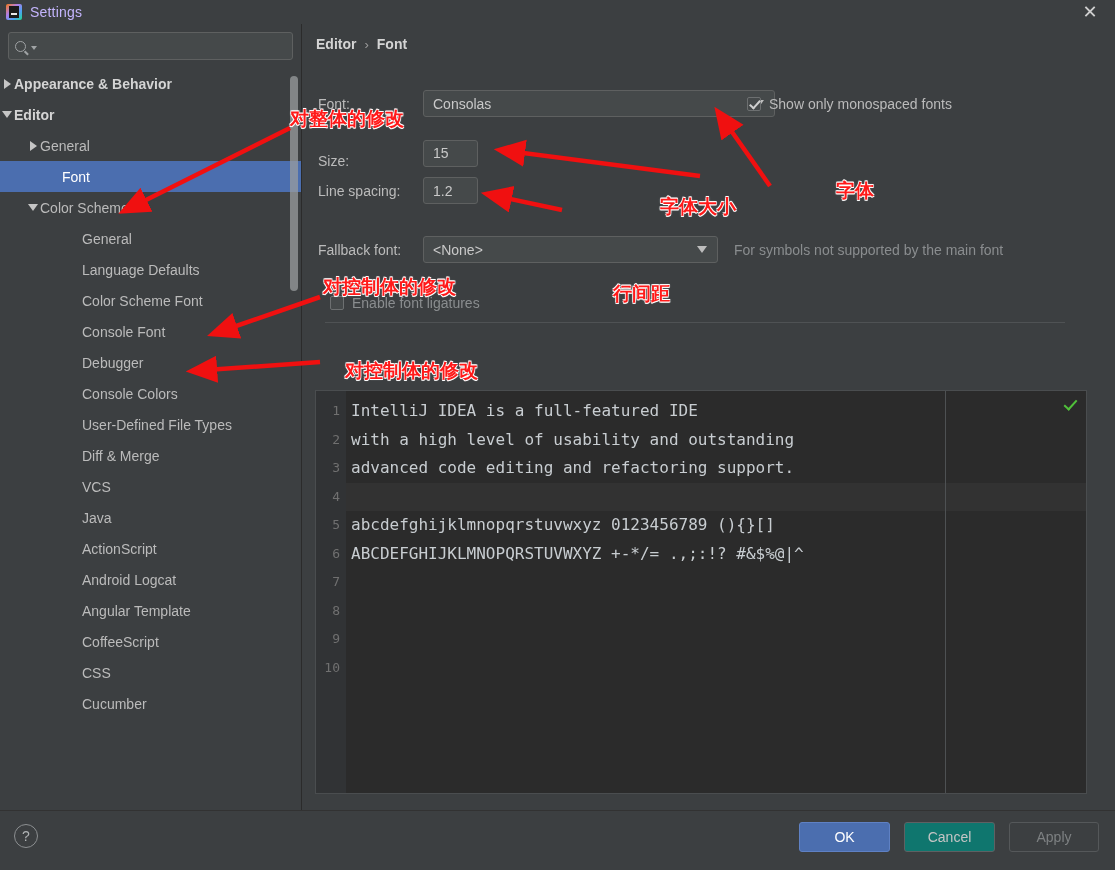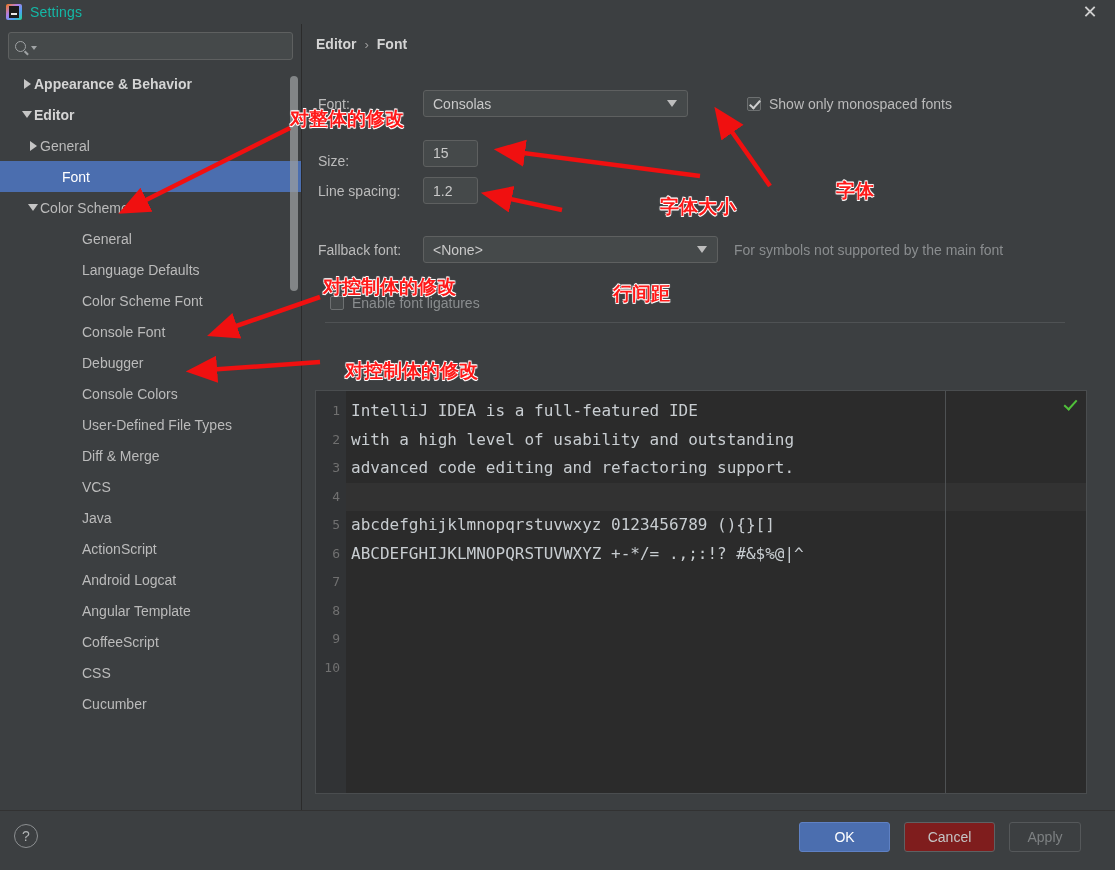--- a/index.html
+++ b/index.html
@@ -29,21 +29,21 @@
   }
   #app-icon::after {
     content: ""; position: absolute; left: 3px; top: 2px;
     width: 10px; height: 12px; background: #1b1b1b;
   }
   #app-icon::before {
     content: ""; position: absolute; left: 5px; top: 9px; z-index: 2;
     width: 6px; height: 2px; background: #e8e8e8;
   }
   #window-title {
-    font-size: 14px; color: #14b8a6; letter-spacing: .2px;
+    font-size: 14px; color: #c4b5fd; letter-spacing: .2px;
   }
   #close-btn {
     position: absolute; right: 10px; top: 0; width: 30px; height: 24px;
     display: flex; align-items: center; justify-content: center;
     color: #d0d0d0; font-size: 18px; line-height: 1; cursor: pointer;
     font-family: "DejaVu Sans", sans-serif; font-weight: 300;
   }
 
   
   #sidebar {
@@ -91,21 +91,21 @@
   .arrow .t-right {
     width: 0; height: 0;
     border-top: 5px solid transparent; border-bottom: 5px solid transparent;
     border-left: 7px solid #c5c5c5;
   }
   .arrow .t-down {
     width: 0; height: 0;
     border-left: 5px solid transparent; border-right: 5px solid transparent;
     border-top: 7px solid #c5c5c5;
   }
-  .lvl0 { padding-left: 20px; }
+  .lvl0 { padding-left: 0; }
   .lvl1 { padding-left: 26px; }
   .lvl2 { padding-left: 48px; }
   .lvl3 { padding-left: 68px; }
   .bold { font-weight: bold; color: #d4d4d4; }
 
   #side-scroll {
     position: absolute; right: 3px; top: 52px; width: 8px; height: 215px;
     background: #9a9d9f; border-radius: 4px; opacity: .75;
   }
 
@@ -216,22 +216,22 @@
     border: 1.5px solid #8c8f91; border-radius: 50%;
     color: #b0b3b5; font-size: 14px; display: flex; align-items: center;
     justify-content: center; background: transparent;
   }
   .dlg-btn {
     position: absolute; top: 11px; height: 30px;
     border-radius: 3px; font-size: 14px;
     display: flex; align-items: center; justify-content: center;
   }
   #btn-ok { left: 799px; width: 91px; background: #4b6eaf; border: 1px solid #5f81c4; color: #ffffff; }
-  #btn-cancel { left: 904px; width: 91px; background: #7f1d1d; border: 1px solid #5e6163; color: #c5c5c5; text-align: right; }
-  #btn-apply { left: 1009px; width: 72px; background: #42454700; border: 1px solid #55585a; color: #7d8082; }
+  #btn-cancel { left: 904px; width: 91px; background: #0f766e; border: 1px solid #5e6163; color: #c5c5c5; text-align: right; }
+  #btn-apply { left: 1009px; width: 90px; background: #42454700; border: 1px solid #55585a; color: #7d8082; }
 
   
   .anno {
     position: absolute; color: #ff1a1a; font-weight: bold;
     font-family: Liberation Mono, monospace;
     font-size: 19px; white-space: nowrap;
     text-shadow: 0 0 2px #fff, 0.6px 0.6px 0 #fff, -0.6px -0.6px 0 #fff,
                  0.6px -0.6px 0 #fff, -0.6px 0.6px 0 #fff;
     pointer-events: none;
   }
@@ -354,21 +354,21 @@
 <div id="main">
 
   <div id="breadcrumb">
     <span>Editor</span>
     <span class="sep">›</span>
     <span>Font</span>
   </div>
 
   <div class="form-row" style="left:15px; top:66px;">
     <div class="flabel" style="width:105px;">Font:</div>
-    <div class="combo" style="width:265px;">
+    <div class="combo" style="width:352px;">
       <div class="val">Consolas</div>
       <div class="caret"></div>
     </div>
   </div>
 
   <div class="form-row cbrow" style="left:444px; top:72px;">
     <div class="checkbox checked"></div>
     <div class="cblabel">Show only monospaced fonts</div>
   </div>
 

